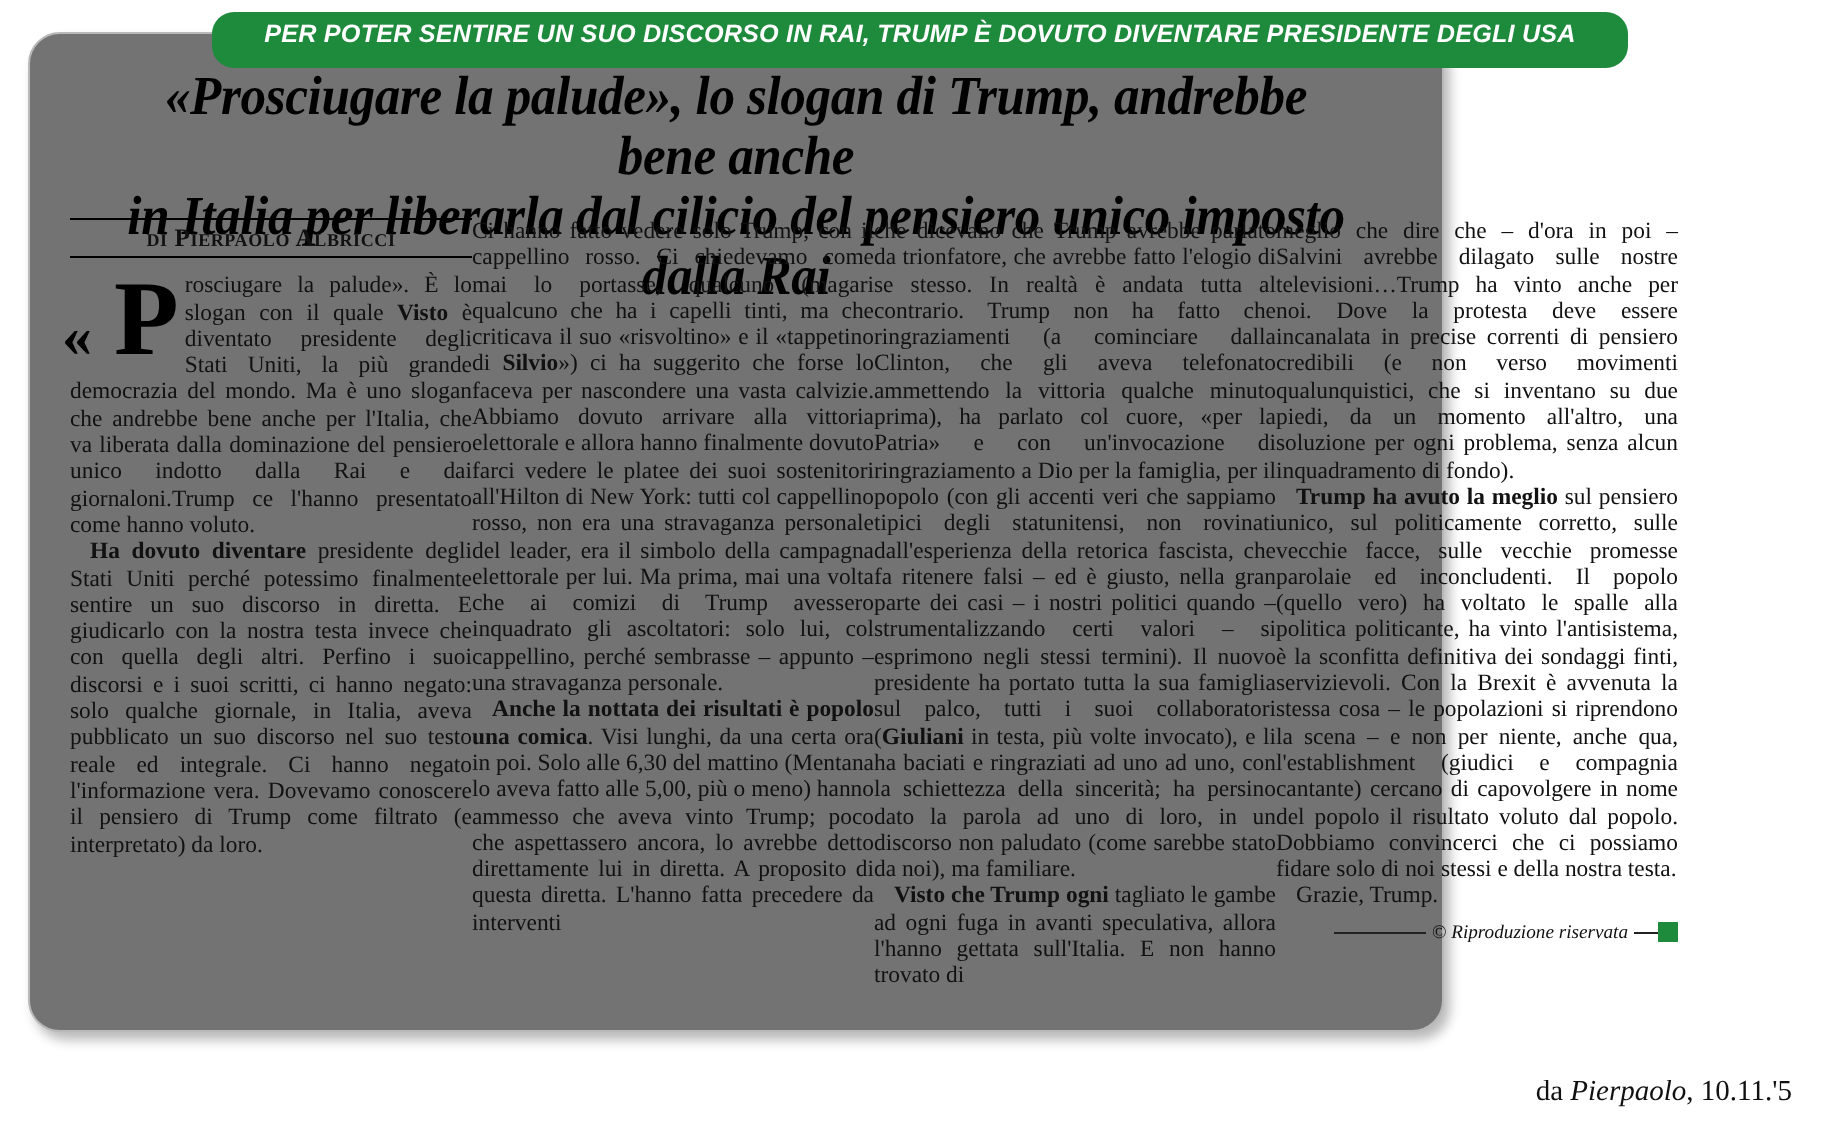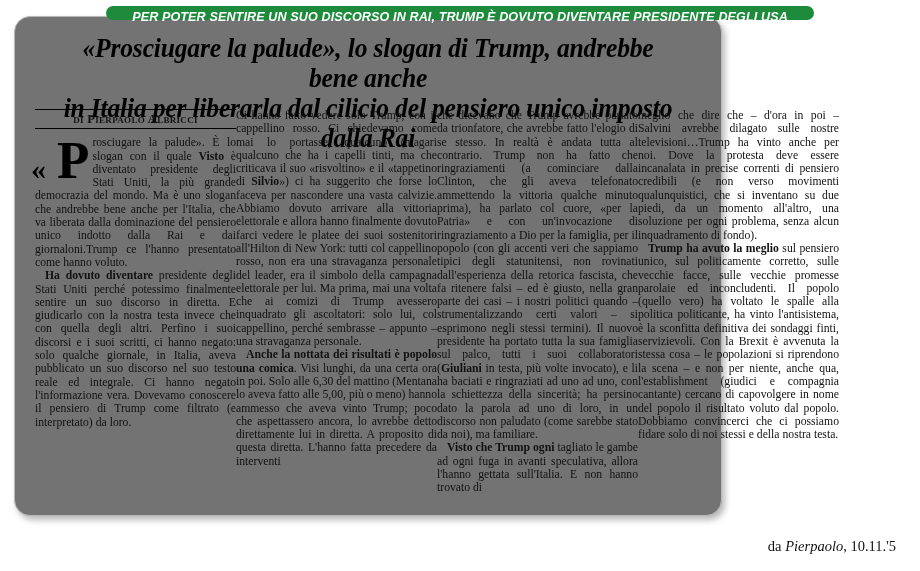--- a/index.html
+++ b/index.html
@@ -29,21 +29,21 @@
   .kicker {
     display: inline-block;
     background: #1d8a3c;
     color: #ffffff;
     font-family: "Liberation Sans", sans-serif;
     font-weight: bold;
     font-style: italic;
     font-size: 12.6px;
     letter-spacing: 0.1px;
     line-height: 22px;
-    height: 14px;
+    height: 28px;
     padding: 0 26px;
     border-radius: 11px;
     white-space: nowrap;
   }
 
   
   .panel {
     position: absolute;
     left: 14px;
     top: 16px;
@@ -200,20 +200,27 @@
       </div>
 
       <div class="col">
         <p class="first">che dicevano che Trump avrebbe parlato da trionfatore, che avrebbe fatto l'elogio di se stesso. In realtà è andata tutta al contrario. Trump non ha fatto che ringraziamenti (a cominciare dalla Clinton, che gli aveva telefonato ammettendo la vittoria qualche minuto prima), ha parlato col cuore, «per la Patria» e con un'invocazione di ringraziamento a Dio per la famiglia, per il popolo (con gli accenti veri che sappiamo tipici degli statunitensi, non rovinati dall'esperienza della retorica fascista, che fa ritenere falsi – ed è giusto, nella gran parte dei casi – i nostri politici quando – strumentalizzando certi valori – si esprimono negli stessi termini). Il nuovo presidente ha portato tutta la sua famiglia sul palco, tutti i suoi collaboratori (<b>Giuliani</b> in testa, più volte invocato), e li ha baciati e ringraziati ad uno ad uno, con la schiettezza della sincerità; ha persino dato la parola ad uno di loro, in un discorso non paludato (come sarebbe stato da noi), ma familiare.</p>
         <p><b>Visto che Trump ogni</b> tagliato le gambe ad ogni fuga in avanti speculativa, allora l'hanno gettata sull'Italia. E non hanno trovato di</p>
       </div>
 
       <div class="col">
         <p class="first">meglio che dire che – d'ora in poi – Salvini avrebbe dilagato sulle nostre televisioni…Trump ha vinto anche per noi. Dove la protesta deve essere incanalata in precise correnti di pensiero credibili (e non verso movimenti qualunquistici, che si inventano su due piedi, da un momento all'altro, una soluzione per ogni problema, senza alcun inquadramento di fondo).</p>
         <p><b>Trump ha avuto la meglio</b> sul pensiero unico, sul politicamente corretto, sulle vecchie facce, sulle vecchie promesse parolaie ed inconcludenti. Il popolo (quello vero) ha voltato le spalle alla politica politicante, ha vinto l'antisistema, è la sconfitta definitiva dei sondaggi finti, servizievoli. Con la Brexit è avvenuta la stessa cosa – le popolazioni si riprendono la scena – e non per niente, anche qua, l'establishment (giudici e compagnia cantante) cercano di capovolgere in nome del popolo il risultato voluto dal popolo. Dobbiamo convincerci che ci possiamo fidare solo di noi stessi e della nostra testa.</p>
+        <p>Grazie, Trump.</p>
+        <div class="endmark">
+          <span class="rule"></span>
+          <span>© Riproduzione riservata</span>
+          <span class="rule2"></span>
+          <span class="sq" style="background: rgb(29, 138, 60);"></span>
+        </div>
       </div>
 
     </div>
   </div>
 
   <div class="credit">
     <span>da </span><i>Pierpaolo</i><span>, 10.11.'5</span>
   </div>
 
 </div>

